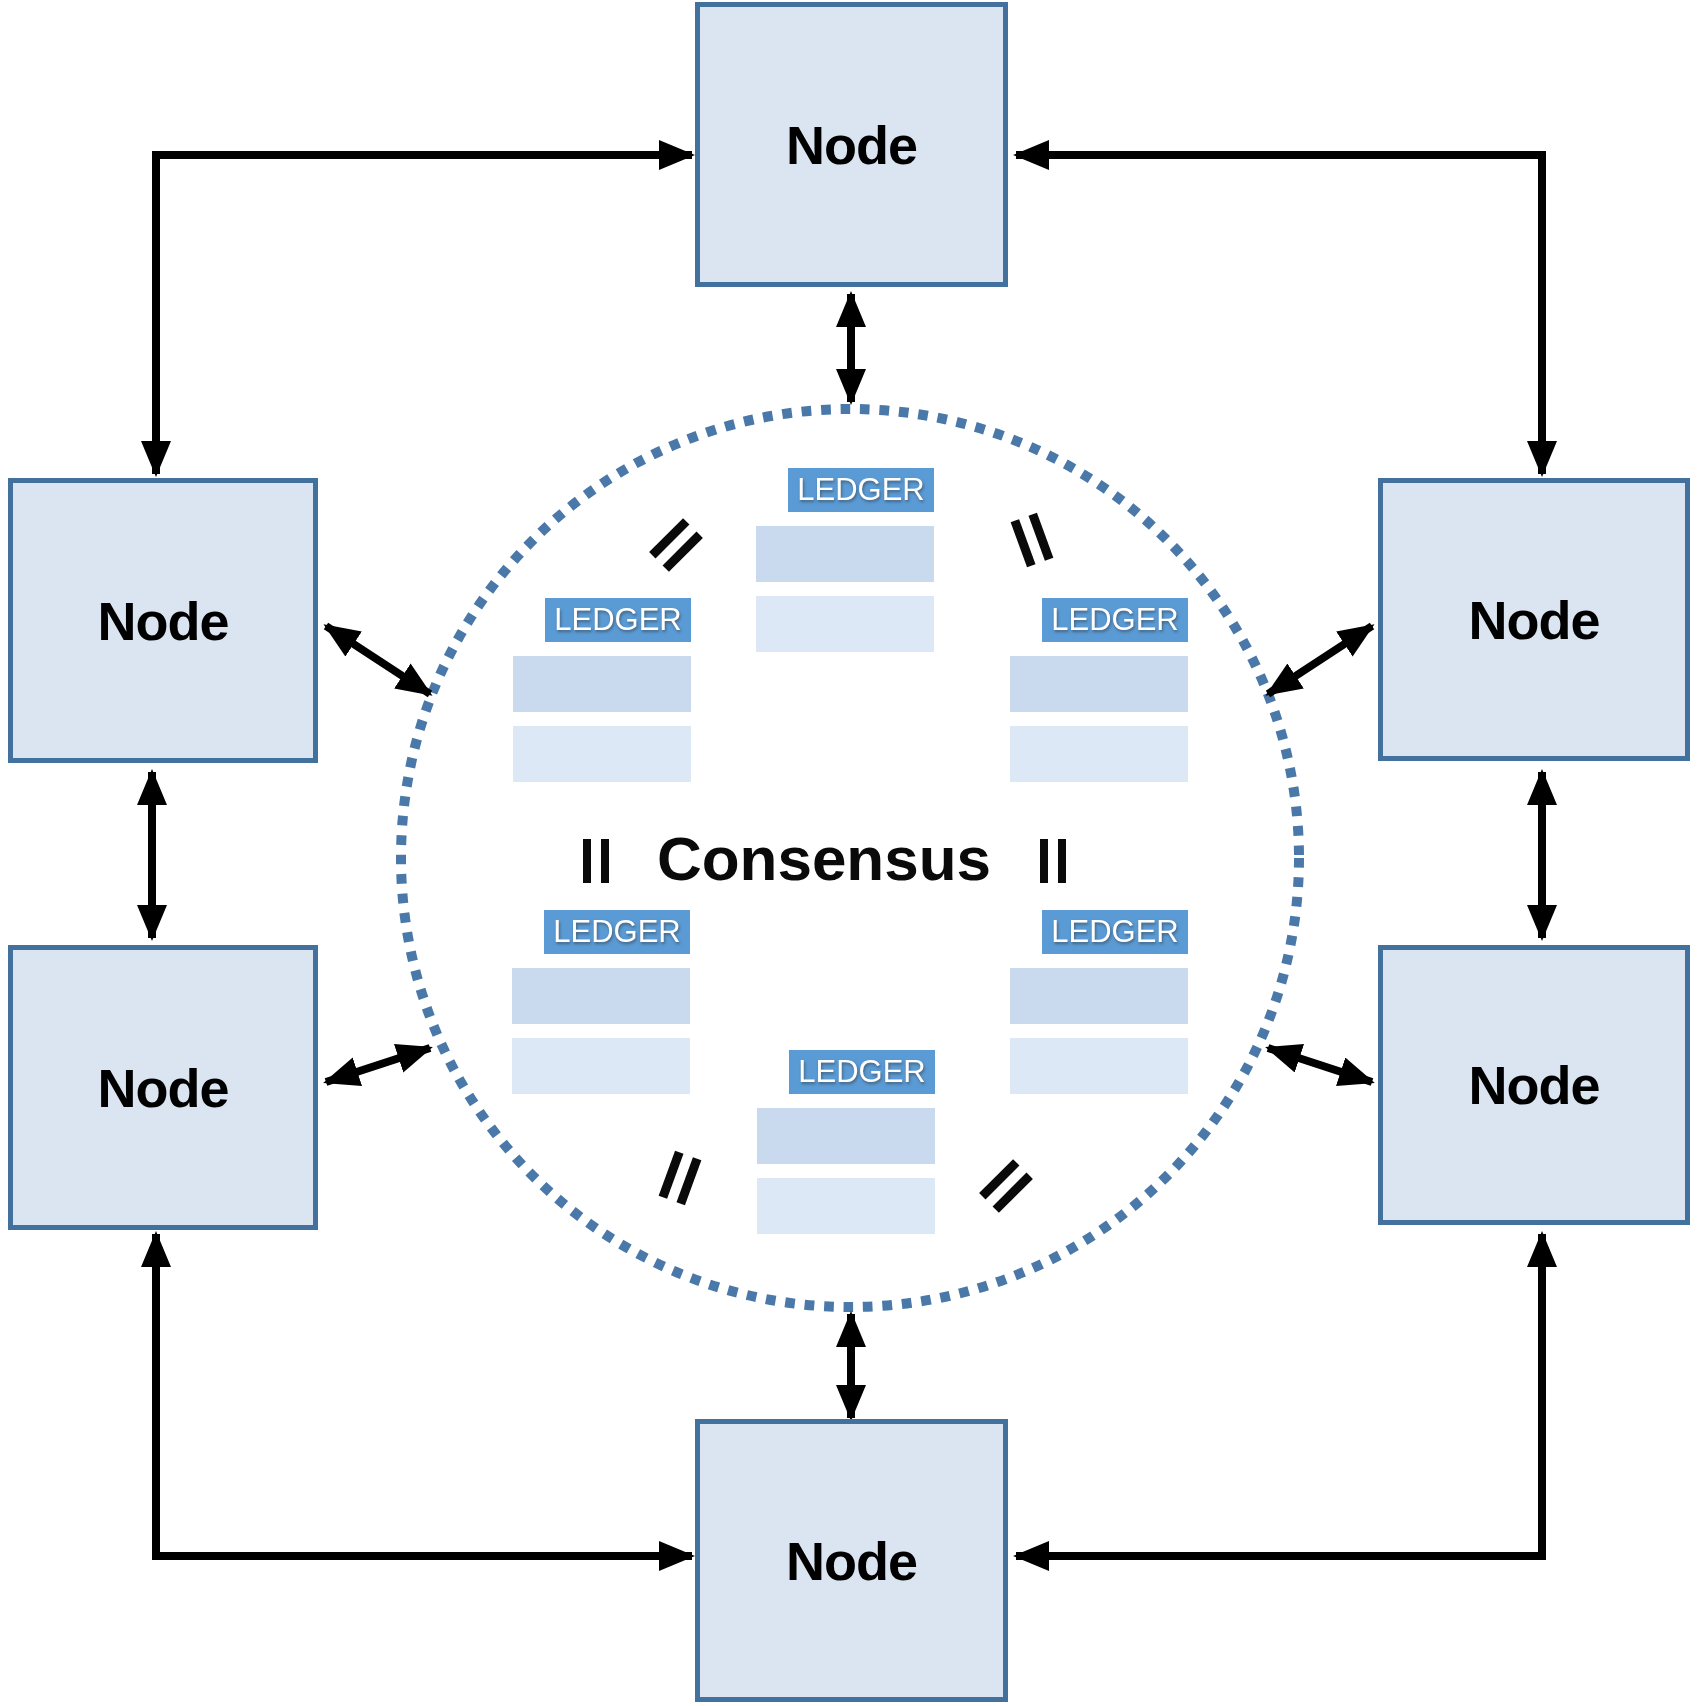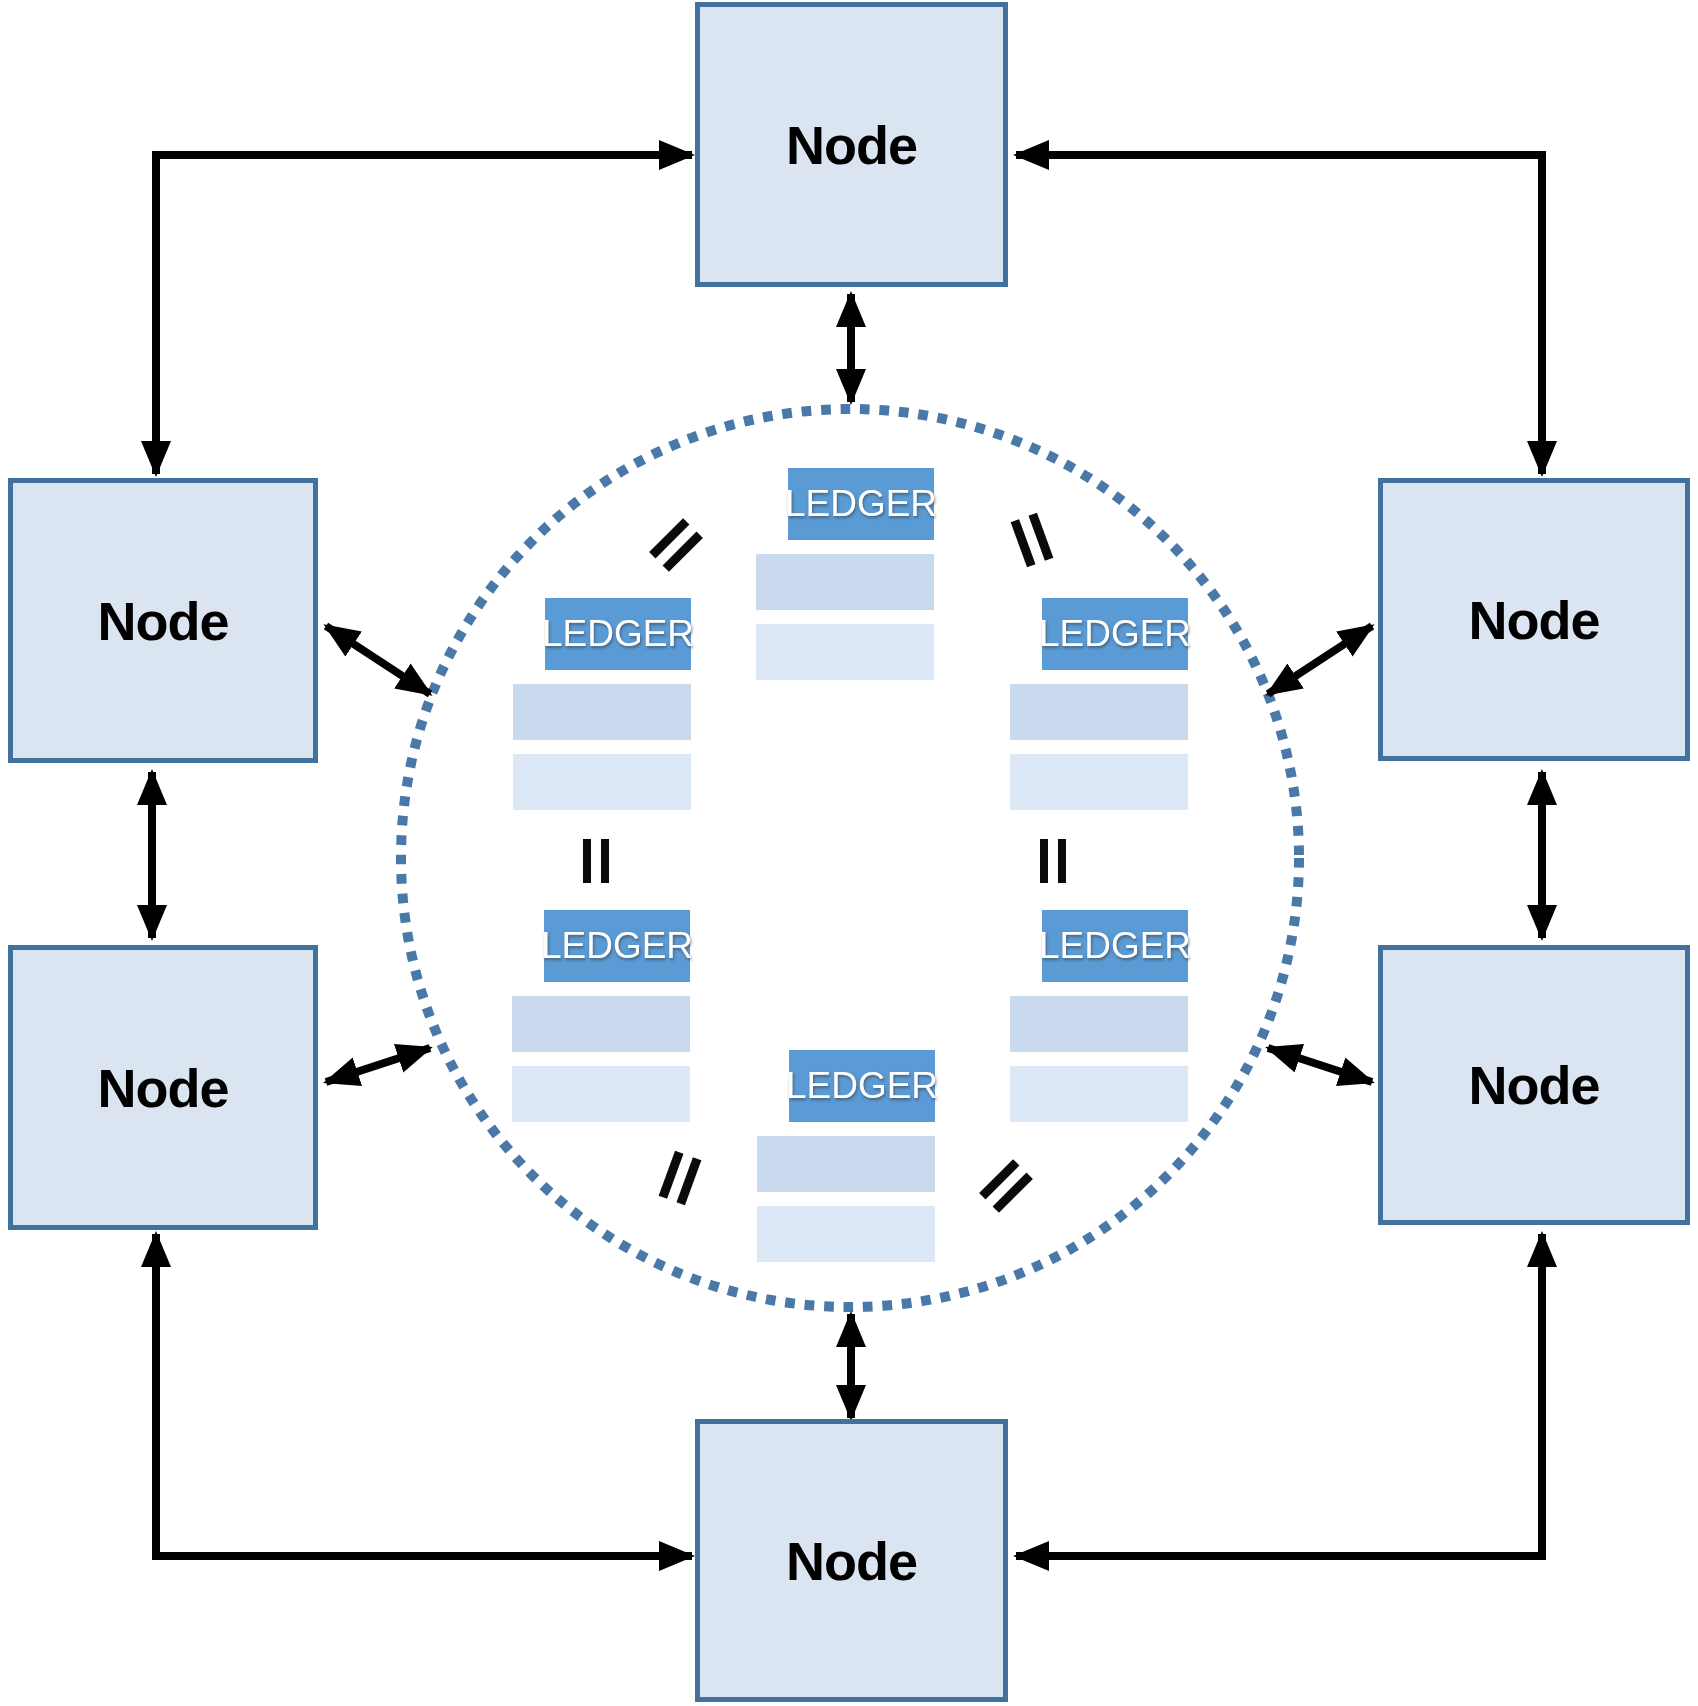--- a/index.html
+++ b/index.html
@@ -24,23 +24,23 @@
   }
   .node-top        {left:695px;top:2px;    width:313px;height:285px;}
   .node-bottom     {left:695px;top:1419px; width:313px;height:283px;}
   .node-left-upper {left:8px;  top:478px;  width:310px;height:285px;}
   .node-left-lower {left:8px;  top:945px;  width:310px;height:285px;}
   .node-right-upper{left:1378px;top:478px; width:312px;height:283px;}
   .node-right-lower{left:1378px;top:945px; width:312px;height:280px;}
   
   .ledger{position:absolute;width:178px;}
   .ledger .hd{
-    height:72px;background:#5b9bd5;
+    height:44px;background:#5b9bd5;
     display:flex;align-items:center;justify-content:center;
-    color:#fff;font-size:37px;
+    color:#fff;font-size:31px;
     text-shadow:1px 2px 3px rgba(50,50,50,0.55);
     margin-left:32px;
   }
   .ledger .row{height:56px;margin-top:14px;}
   .ledger .row.mid  {background:#c9daee;}
   .ledger .row.light{background:#dce8f5;}
   .ledger-top-center  {left:756px;top:468px;}
   .ledger-upper-left  {left:513px;top:598px;}
   .ledger-upper-right {left:1010px;top:598px;}
   .ledger-lower-left  {left:512px;top:910px;}
@@ -142,20 +142,21 @@
     <div class="hd">LEDGER</div>
     <div class="row mid"></div>
     <div class="row light"></div>
   </div>
   <div class="ledger ledger-bottom-center">
     <div class="hd">LEDGER</div>
     <div class="row mid"></div>
     <div class="row light"></div>
   </div>
 
+  <div class="consensus">Consensus</div>
 
   <div class="eq eq-tl"></div>
   <div class="eq eq-tr"></div>
   <div class="eq small eq-ml"></div>
   <div class="eq small eq-mr"></div>
   <div class="eq eq-bl"></div>
   <div class="eq eq-br"></div>
 
 </div>
 

